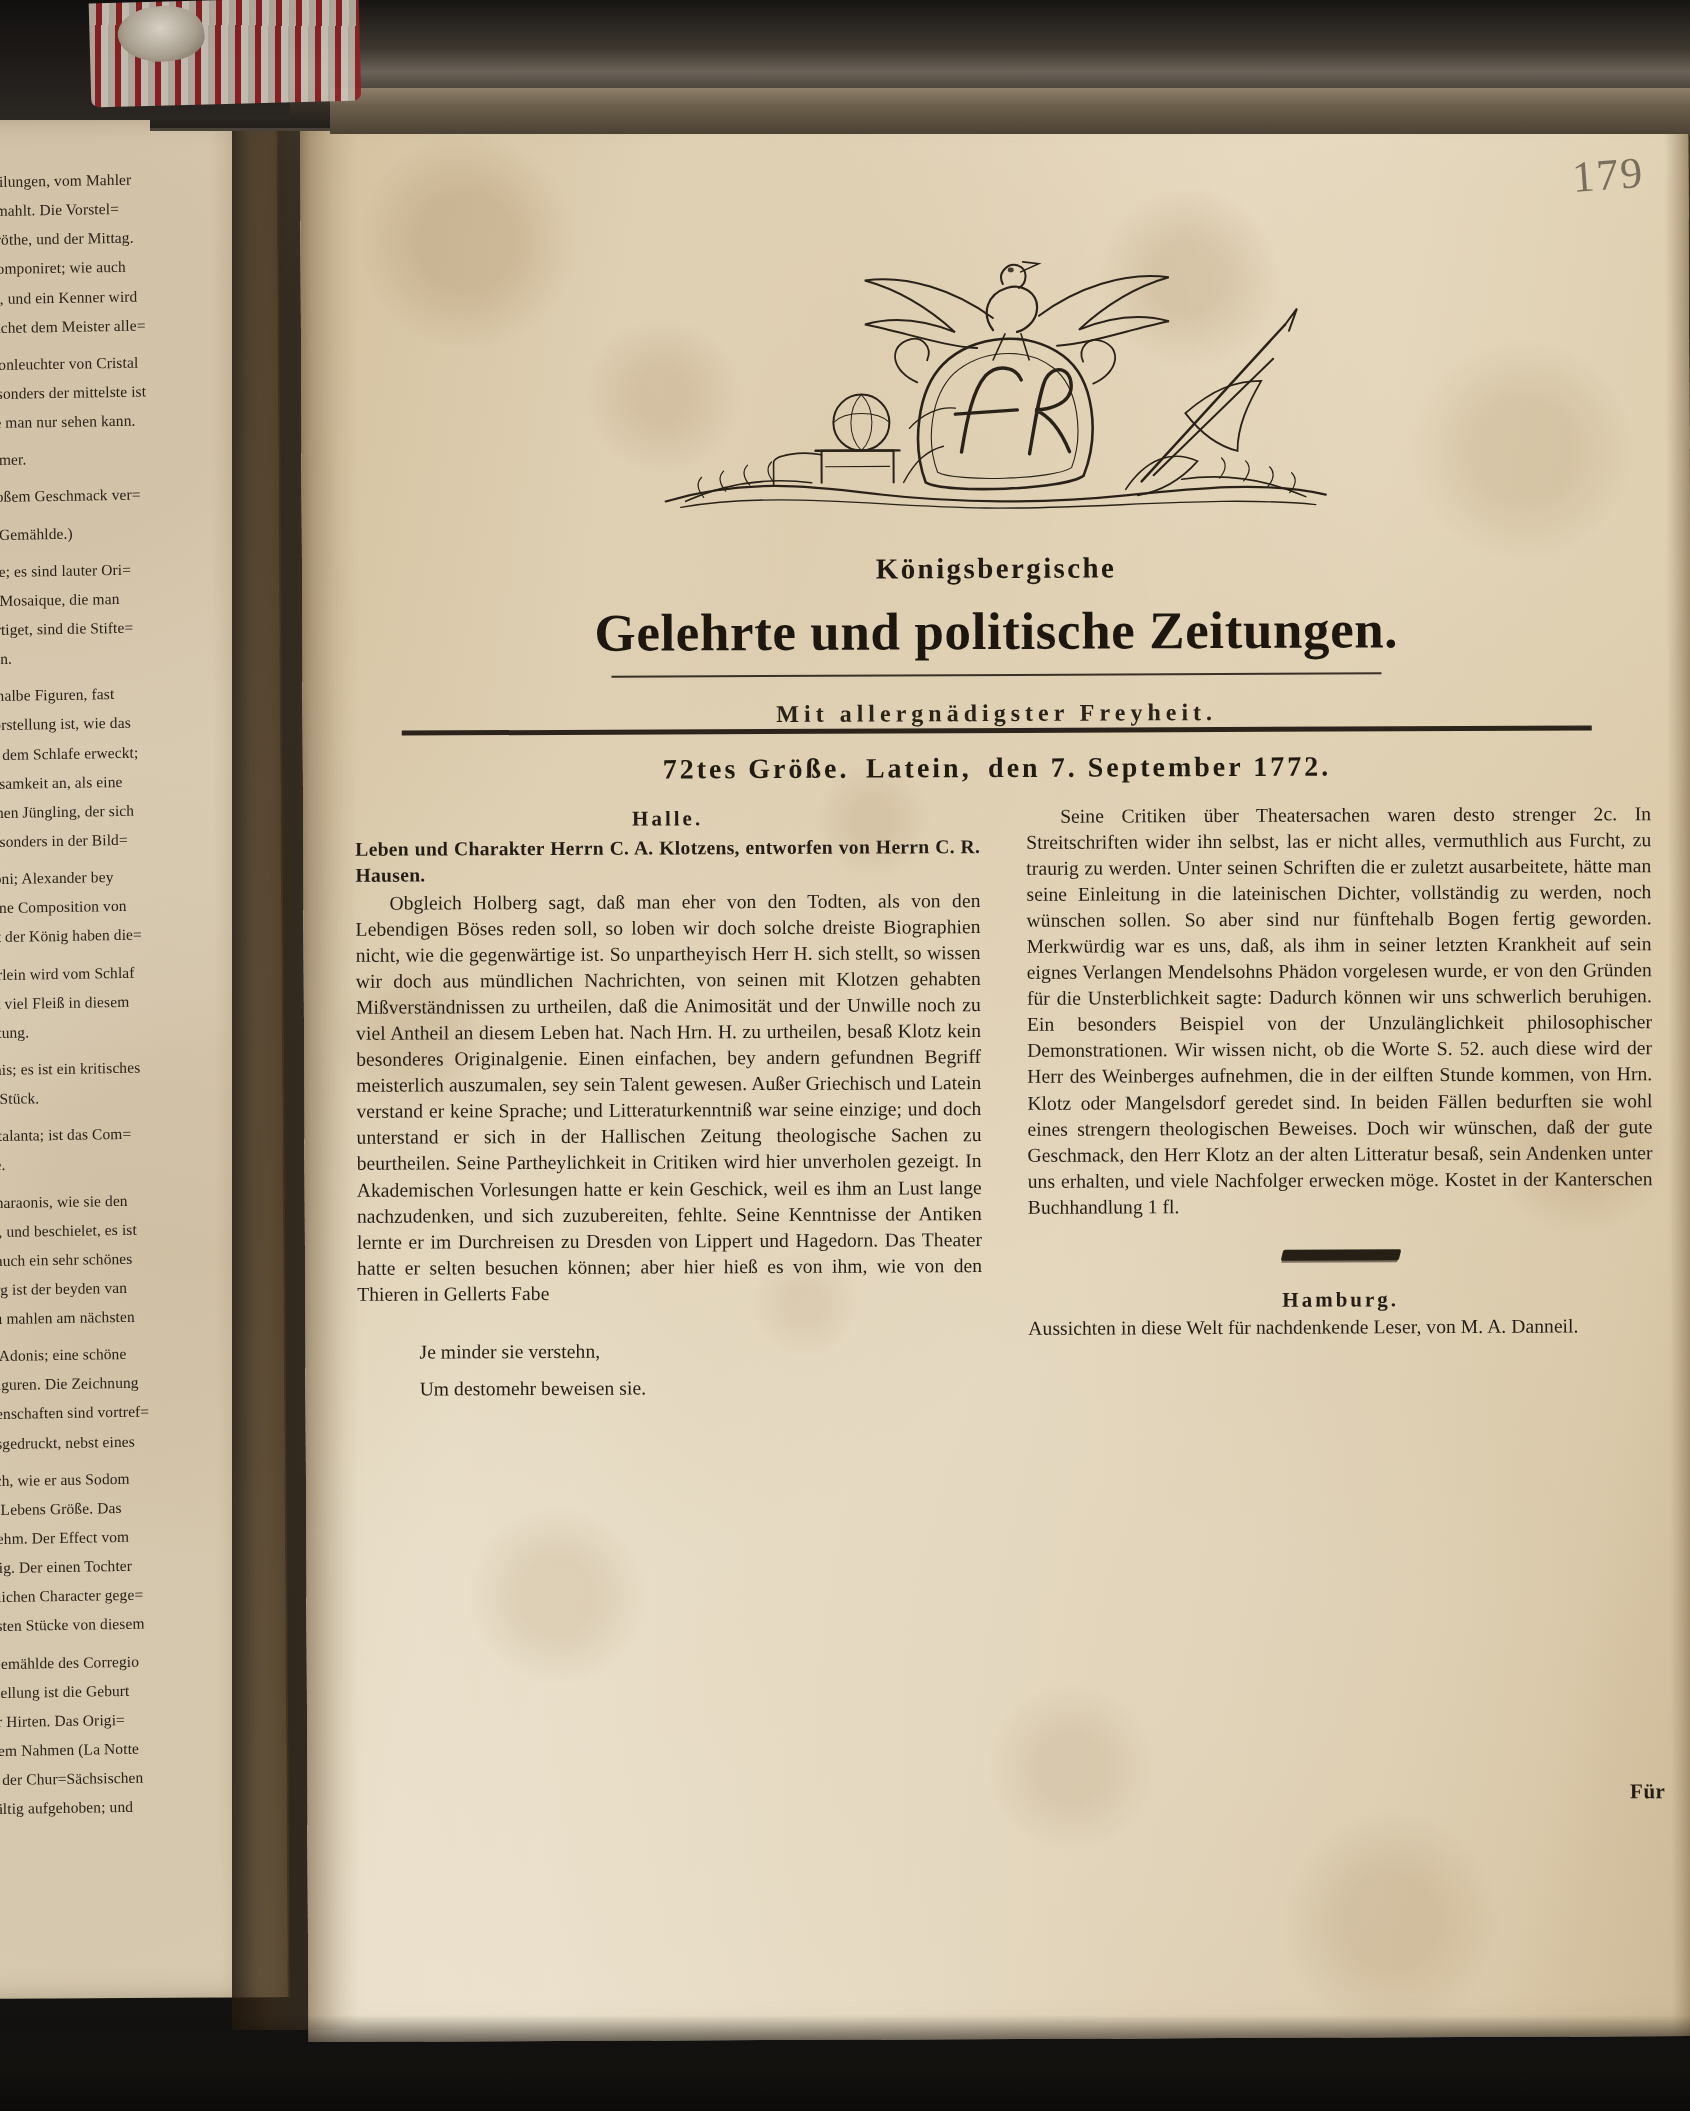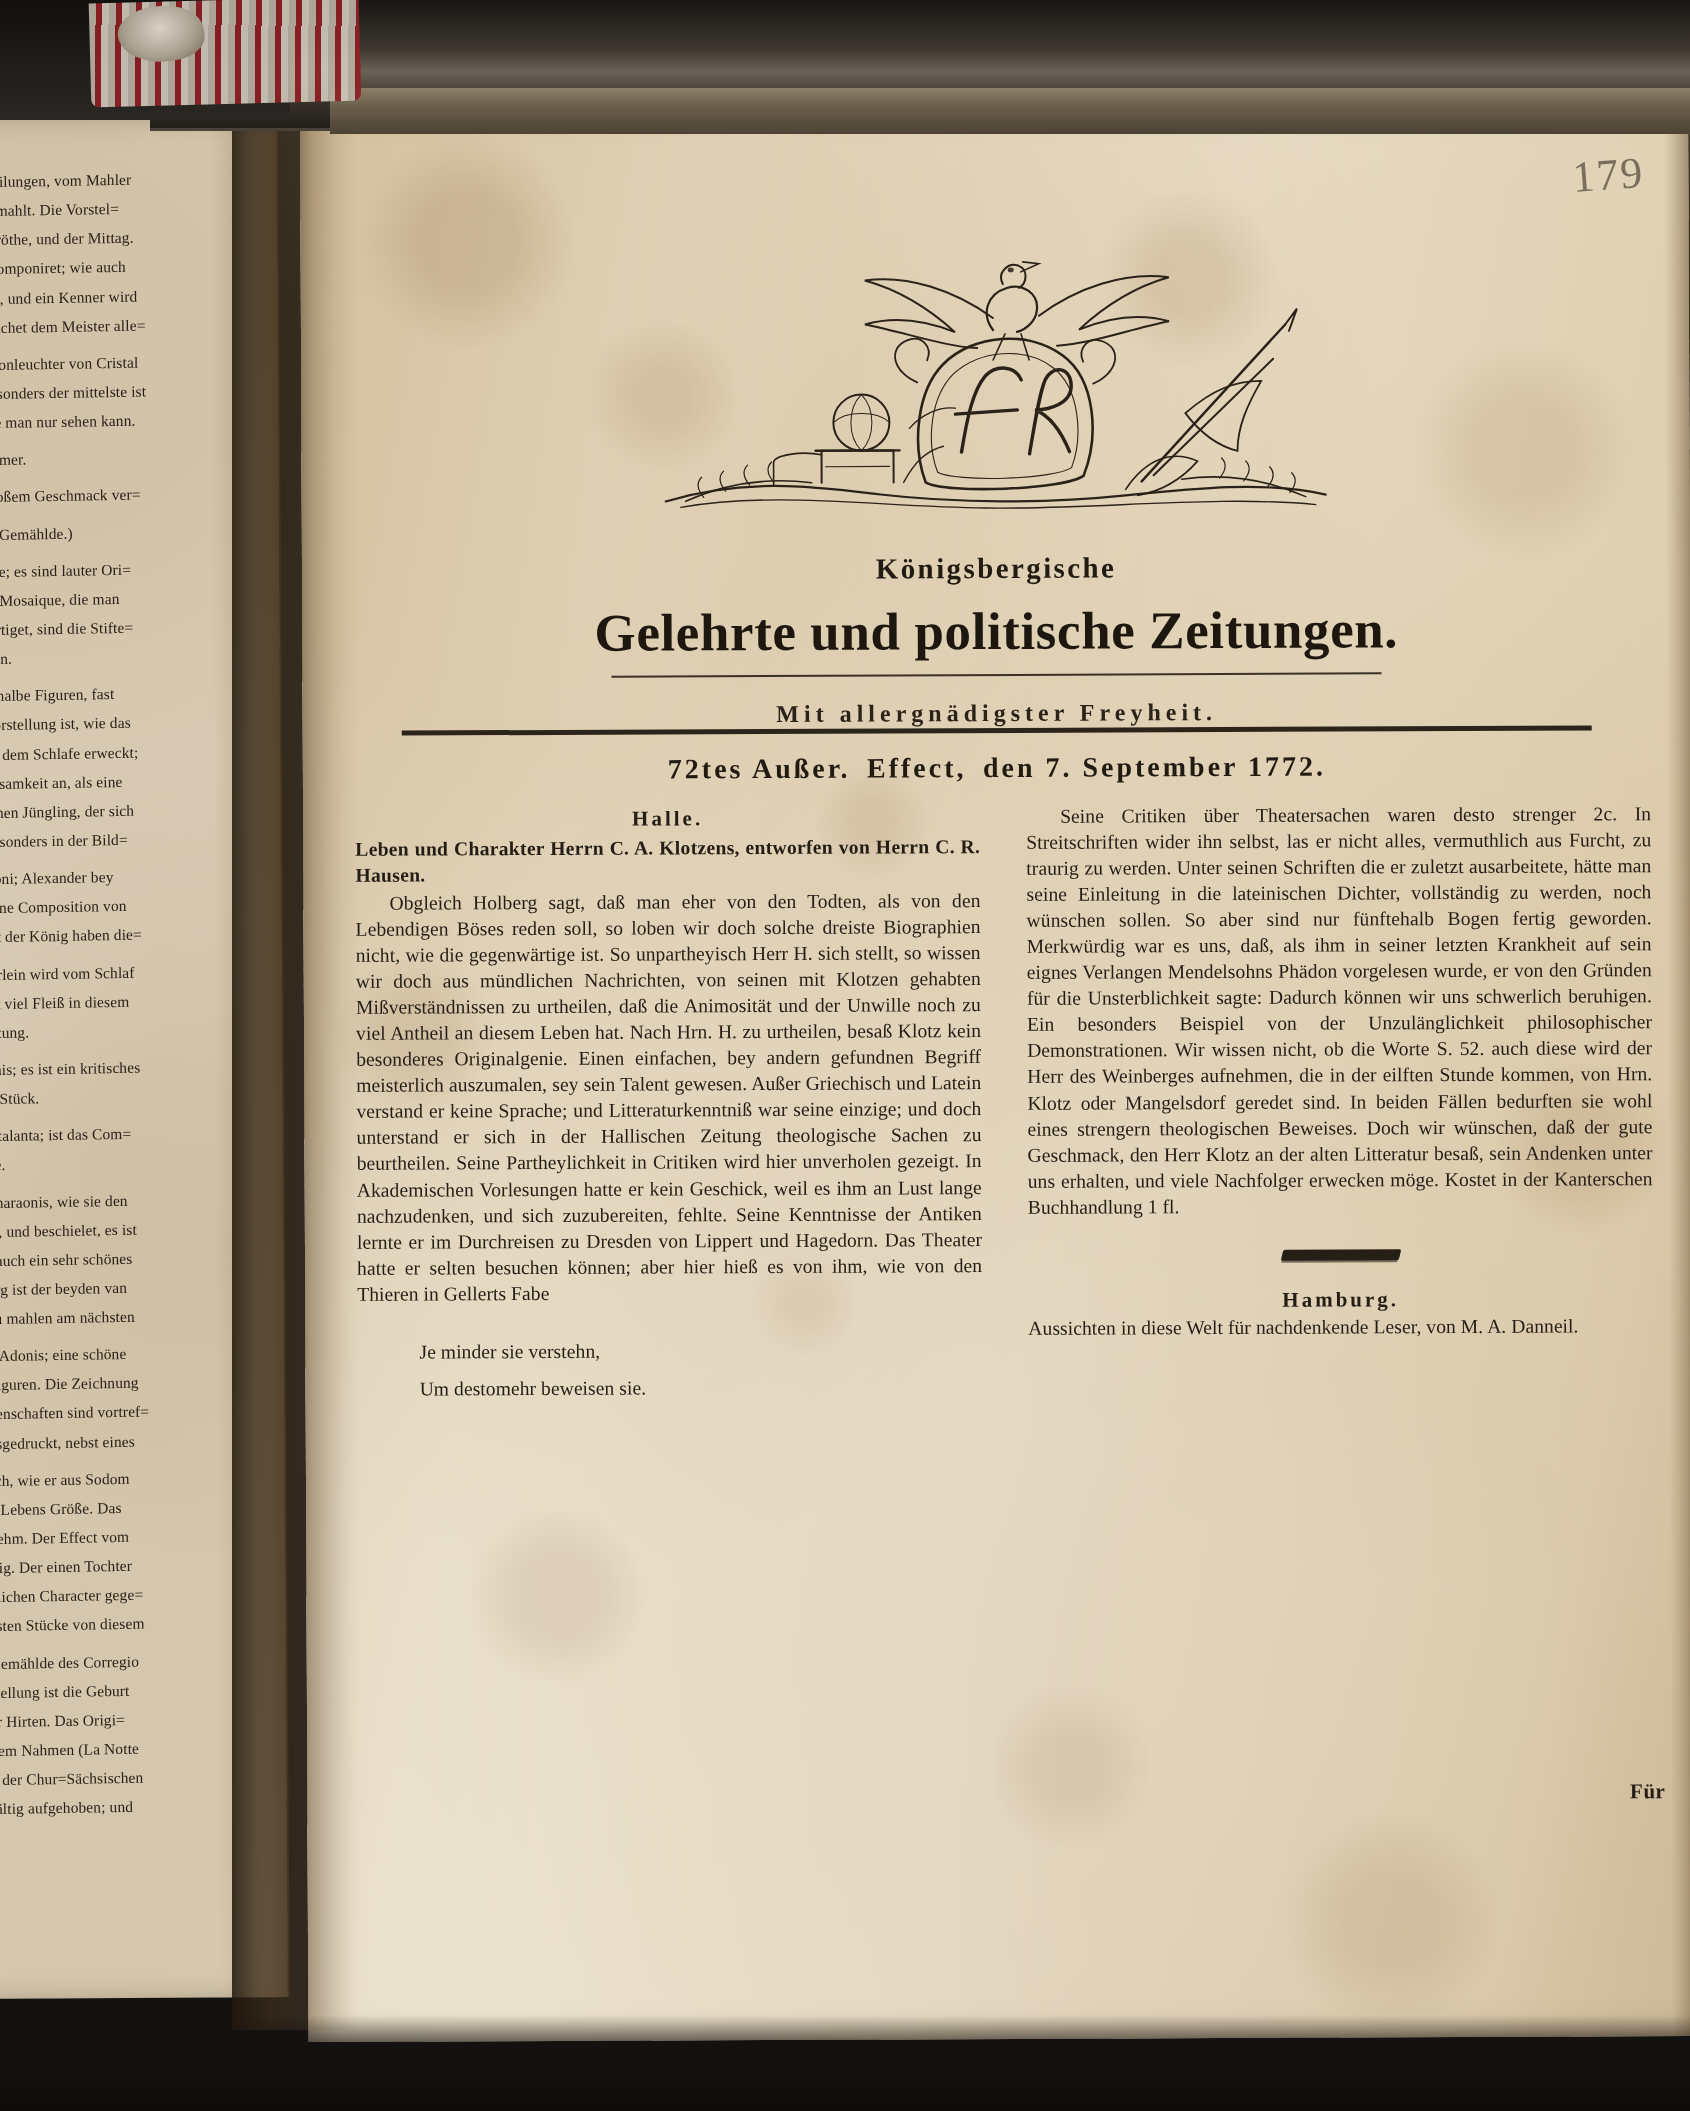--- a/index.html
+++ b/index.html
@@ -486,22 +486,22 @@
 
     <div class="masthead">
       <div class="mh-sub">Königsbergische</div>
       <div class="mh-title">Gelehrte und politische Zeitungen.</div>
     </div>
     <div class="rule-thin" style="top:570px;"></div>
     <div class="mh-freedom">Mit allergnädigster Freyheit.</div>
     <div class="rule-thick" style="top:624px;"></div>
 
     <div class="issue-line">
-      <span class="sp">72tes Außer.</span>
-      &nbsp;<span class="sp">Effect,</span>
+      <span class="sp">72tes Größe.</span>
+      &nbsp;<span class="sp">Latein,</span>
       &nbsp;<span class="sp">den 7. September 1772.</span>
     </div>
 
     <div class="cols">
       <div class="col col-left">
         <p class="place">Halle.</p>
         <p class="lede">Leben und Charakter Herrn C. A. Klotzens, entworfen von Herrn C. R. Hausen.</p>
         <p>Obgleich Holberg sagt, daß man eher von den Todten, als von den Lebendigen Böses reden soll, so loben wir doch solche dreiste Biographien nicht, wie die gegenwärtige ist.  So unpartheyisch Herr H. sich stellt, so wissen wir doch aus mündlichen Nachrichten, von seinen mit Klotzen gehabten Mißverständnissen zu urtheilen, daß die Animosität und der Unwille noch zu viel Antheil an diesem Leben hat.  Nach Hrn. H. zu urtheilen, besaß Klotz kein besonderes Originalgenie.  Einen einfachen, bey andern gefundnen Begriff meisterlich auszumalen, sey sein Talent gewesen.  Außer Griechisch und Latein verstand er keine Sprache; und Litteraturkenntniß war seine einzige; und doch unterstand er sich in der Hallischen Zeitung theologische Sachen zu beurtheilen.      Seine Partheylichkeit in Critiken wird hier unverholen gezeigt.  In Akademischen Vorlesungen hatte er kein Geschick, weil es ihm an Lust lange nachzudenken, und sich zuzubereiten, fehlte.  Seine Kenntnisse der Antiken lernte er im Durchreisen zu Dresden von Lippert und Hagedorn.  Das Theater hatte er selten besuchen können; aber hier hieß es von ihm, wie von den Thieren in Gellerts Fabe</p>
         <div class="verse">
           <div>Je minder sie verstehn,</div>

